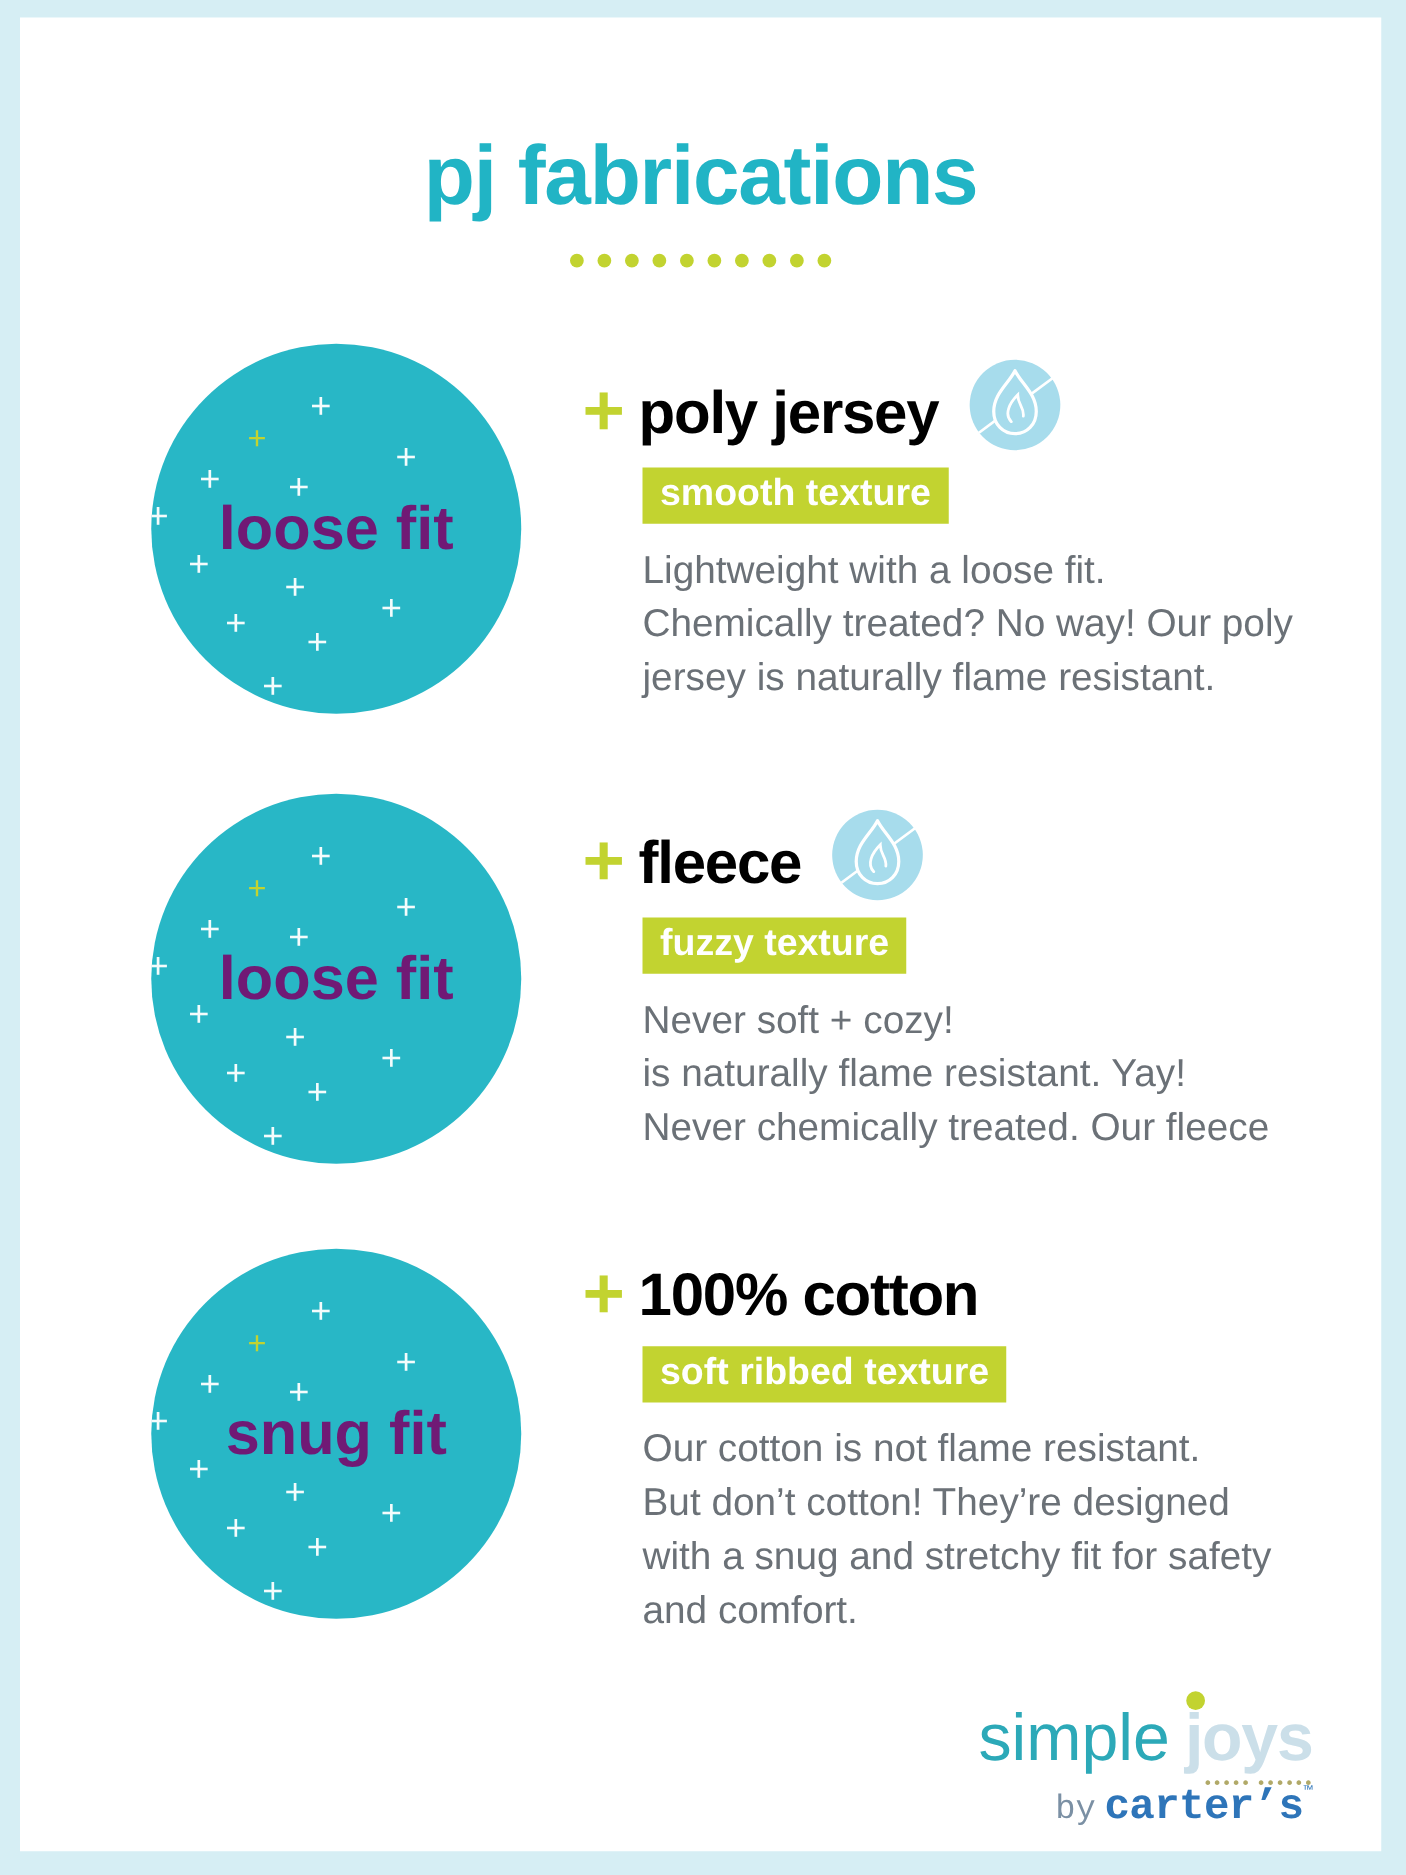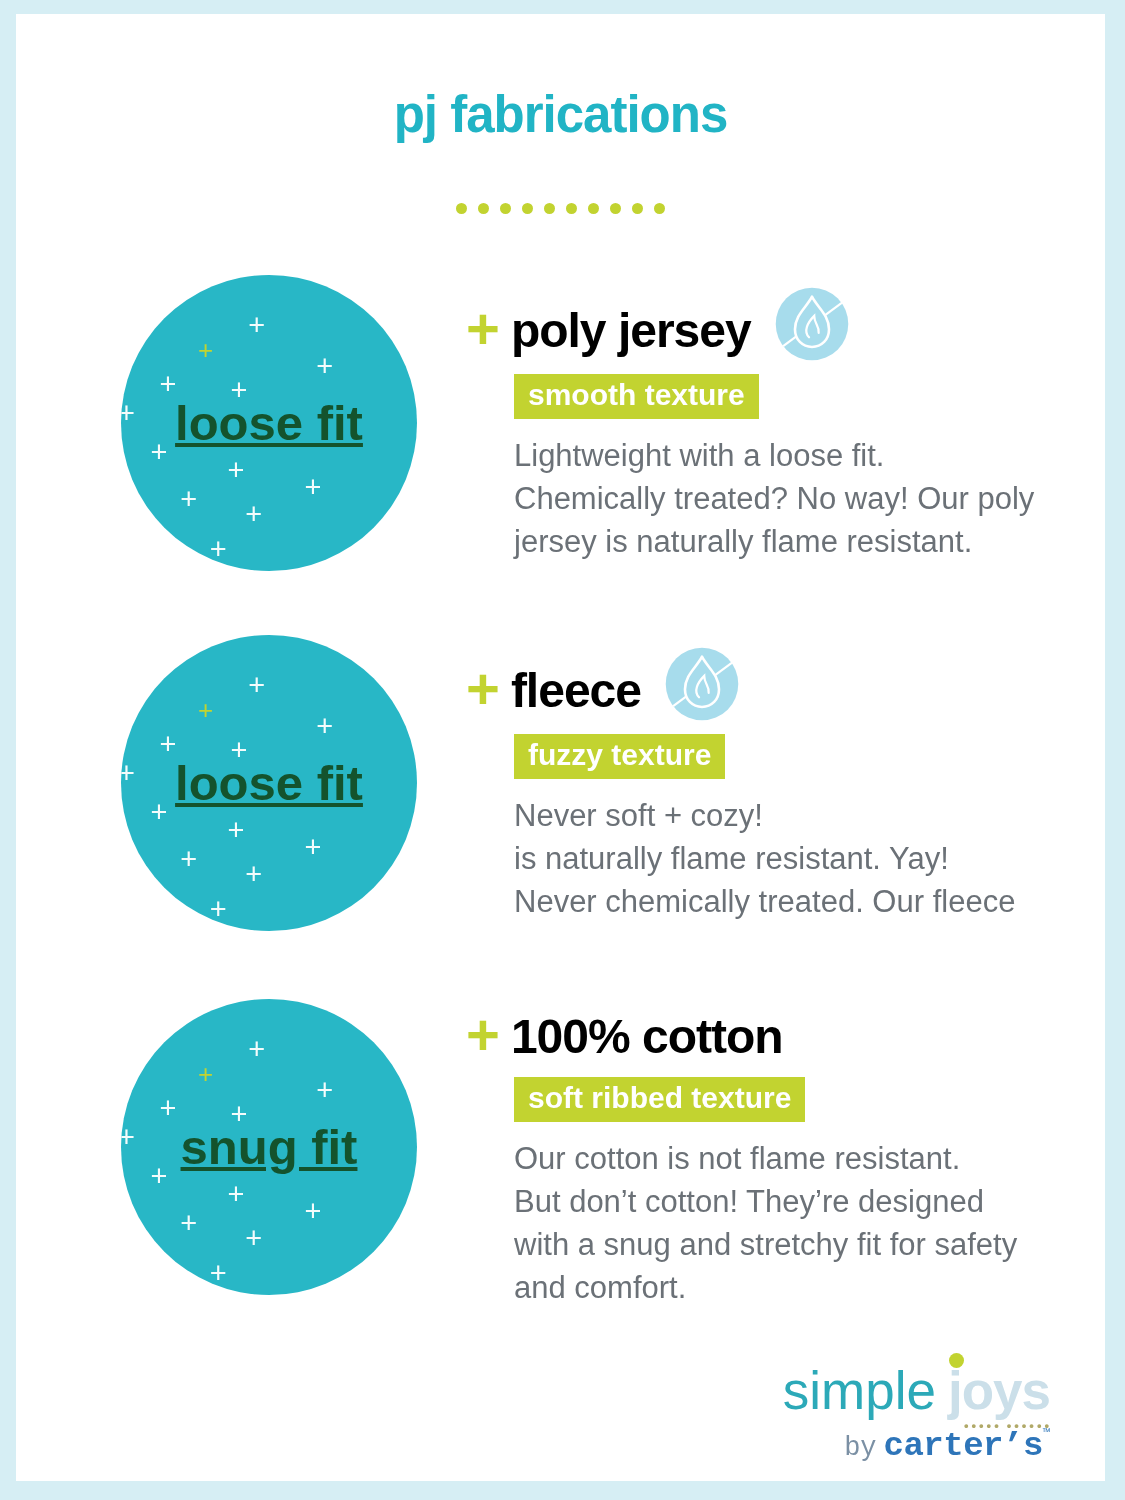--- a/index.html
+++ b/index.html
@@ -12,23 +12,23 @@
     overflow: hidden;
   }
   .panel {
     position: absolute;
     left: 16px; top: 14px; right: 20px; bottom: 19px;
     background: #ffffff;
   }
   
   .title {
     position: absolute;
-    top: 71px; left: 0; right: 0;
+    top: 88px; left: 0; right: 0;
     text-align: center;
-    font-size: 51px;
+    font-size: 67px;
     font-weight: bold;
     letter-spacing: -1px;
     color: #21b4c5;
   }
   .dots-row {
     position: absolute;
     top: 189px; left: 0; right: 0;
     display: flex;
     justify-content: center;
     gap: 11px;
@@ -47,24 +47,23 @@
     background: #28b7c6;
     position: relative;
     overflow: hidden;
     flex: none;
     display: flex;
     align-items: center;
     justify-content: center;
   }
   .fit-label {
     position: relative; z-index: 2;
-    color: #14532d;
+    color: #701a75;
     font-size: 49px;
     font-weight: bold;
-    text-decoration: underline;
   }
   .circle-plus {
     position: absolute;
     color: rgba(255,255,255,0.95);
     font-size: 29px;
     line-height: 1;
     z-index: 1;
   }
   .circle-plus.lime { color: #c2d330; font-size: 26px; }
 

